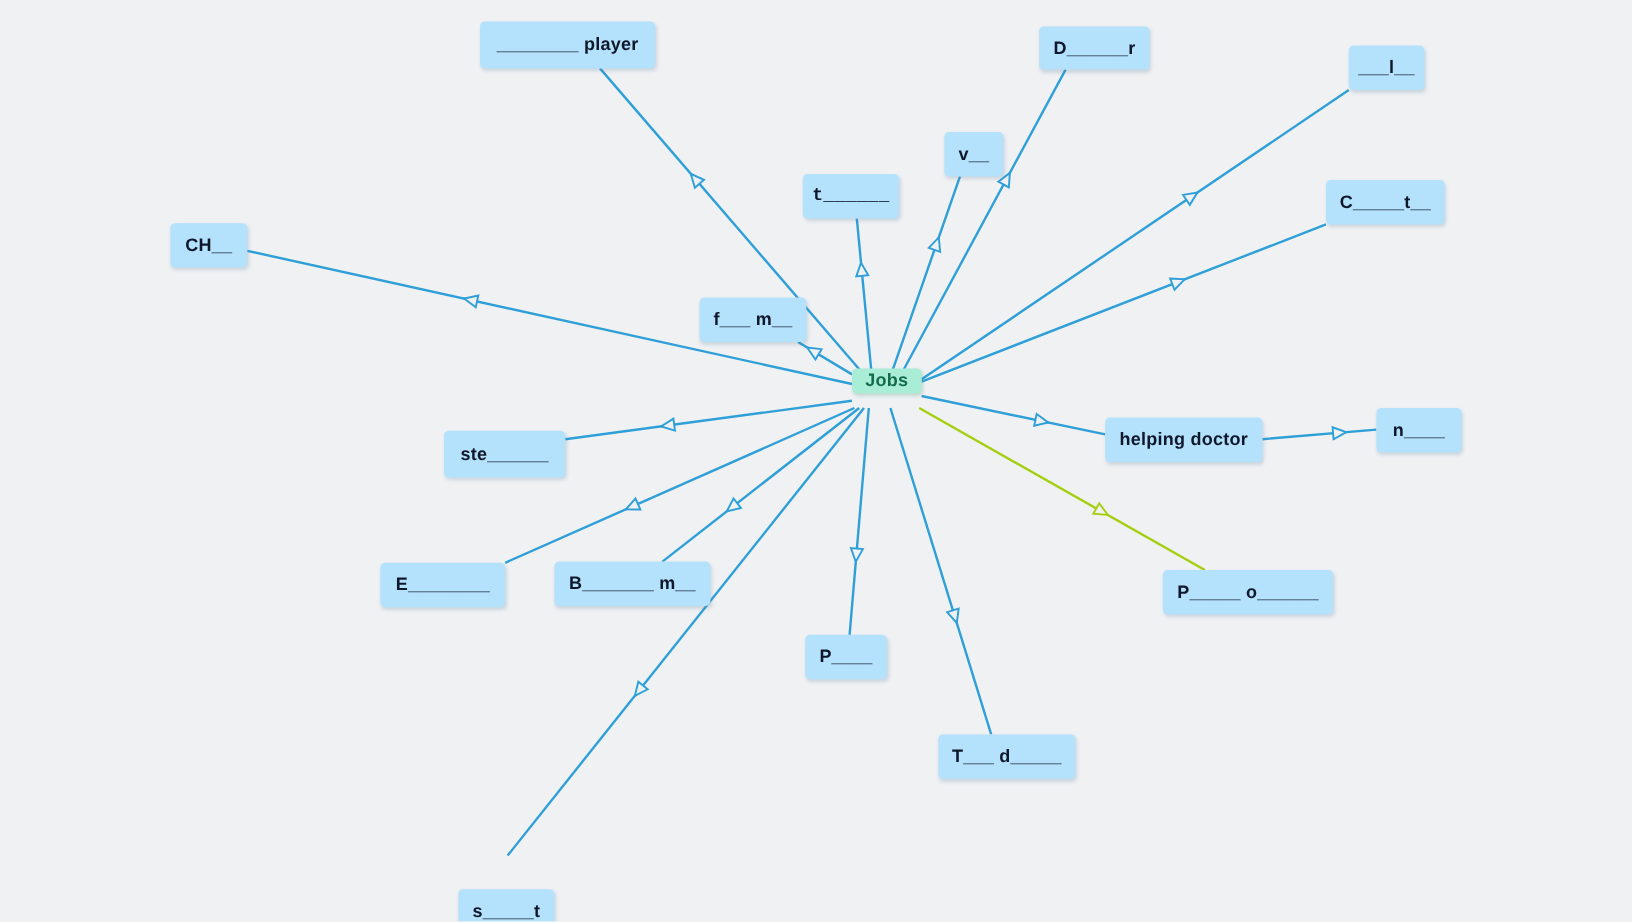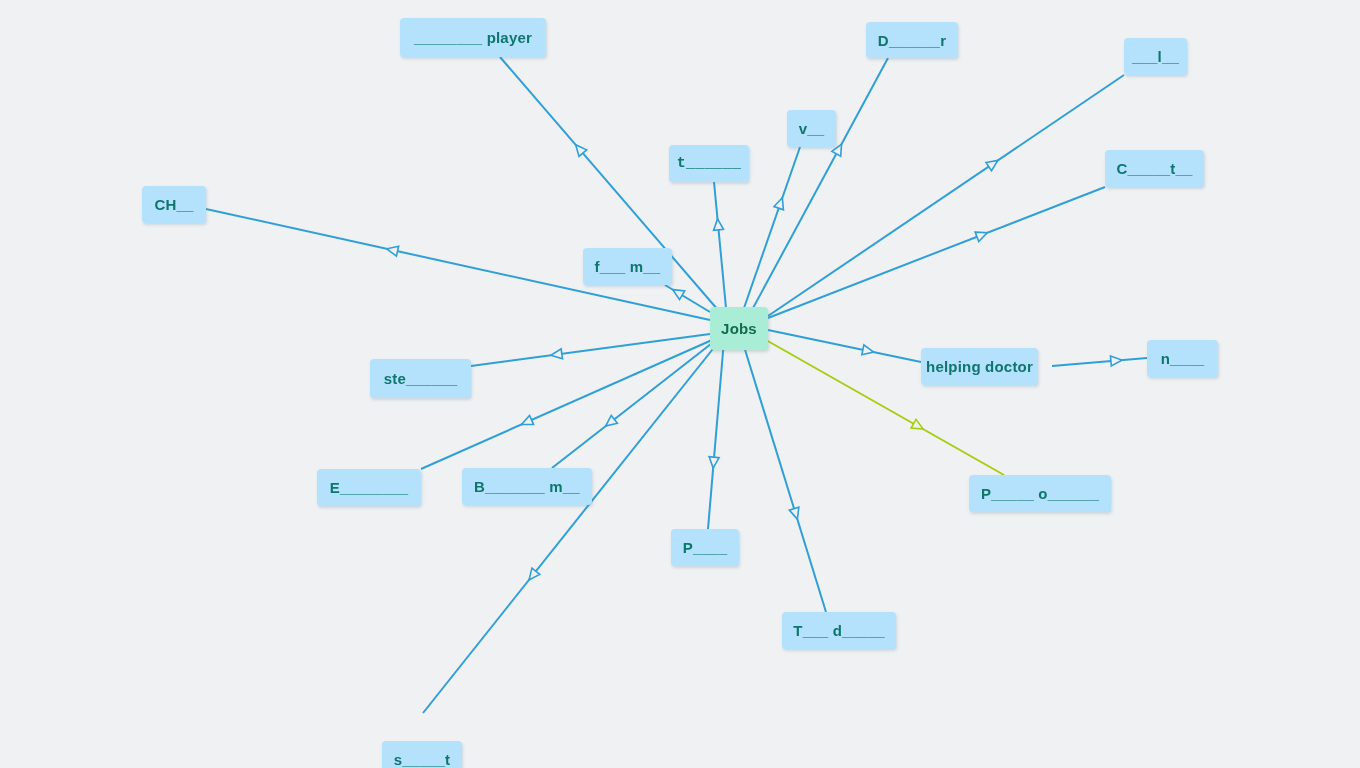--- a/index.html
+++ b/index.html
@@ -26,21 +26,21 @@
     height: 768px;
   }
   .node {
     position: absolute;
     box-sizing: border-box;
     display: flex;
     align-items: center;
     justify-content: center;
     border-radius: 4px;
     background: #b4e1fc;
-    color: #0f766e;
+    color: #0f172a;
     font-size: 15px;
     font-weight: bold;
     letter-spacing: 0.2px;
     white-space: nowrap;
     padding: 0 12px;
     box-shadow: 1px 2px 3px rgba(80, 120, 150, 0.22);
     z-index: 5;
   }
   .node.root {
     background: #aaedd6;
@@ -117,21 +117,21 @@
       <g>
         <line x1="742" y1="340" x2="826" y2="612" stroke="#2f9fd8" stroke-width="2"></line>
         <polygon points="0,-5 11,0 0,5" fill="#eff1f3" stroke="#2f9fd8" stroke-width="1.6" stroke-linejoin="miter" transform="translate(794.08,508.64) rotate(72.8380811971347)"></polygon>
       </g>
       <g>
         <line x1="720" y1="340" x2="423" y2="713" stroke="#2f9fd8" stroke-width="2"></line>
         <polygon points="0,-5 11,0 0,5" fill="#eff1f3" stroke="#2f9fd8" stroke-width="1.6" stroke-linejoin="miter" transform="translate(535.86,571.26) rotate(128.52843918963632)"></polygon>
       </g>
     </svg>
   <div id="node-layer">
-      <div class="node root" style="left: 710px; top: 307px; width: 58px; height: 43px;">
+      <div class="node root" style="left: 710px; top: 307px; width: 58px; height: 21px;">
         <span>Jobs</span>
       </div>
       <div class="node" style="left: 400px; top: 18px; width: 146px; height: 39px;">
         <span>________ player</span>
       </div>
       <div class="node" style="left: 866px; top: 22px; width: 92px; height: 36px;">
         <span>D______r</span>
       </div>
       <div class="node" style="left: 1124px; top: 38px; width: 63px; height: 37px;">
         <span>___l__</span>
@@ -144,21 +144,21 @@
       </div>
       <div class="node" style="left: 1105px; top: 150px; width: 99px; height: 37px;">
         <span>C_____t__</span>
       </div>
       <div class="node" style="left: 142px; top: 186px; width: 64px; height: 37px; text-align: right;">
         <span>CH__</span>
       </div>
       <div class="node" style="left: 583px; top: 248px; width: 89px; height: 37px;">
         <span>f___ m__</span>
       </div>
-      <div class="node" style="left: 921px; top: 348px; width: 117px; height: 37px;">
+      <div class="node" style="left: 921px; top: 348px; width: 131px; height: 37px;">
         <span>helping doctor</span>
       </div>
       <div class="node" style="left: 1147px; top: 340px; width: 71px; height: 37px;">
         <span>n____</span>
       </div>
       <div class="node" style="left: 370px; top: 359px; width: 101px; height: 39px;">
         <span>ste______</span>
       </div>
       <div class="node" style="left: 317px; top: 469px; width: 104px; height: 37px;">
         <span>E________</span>

